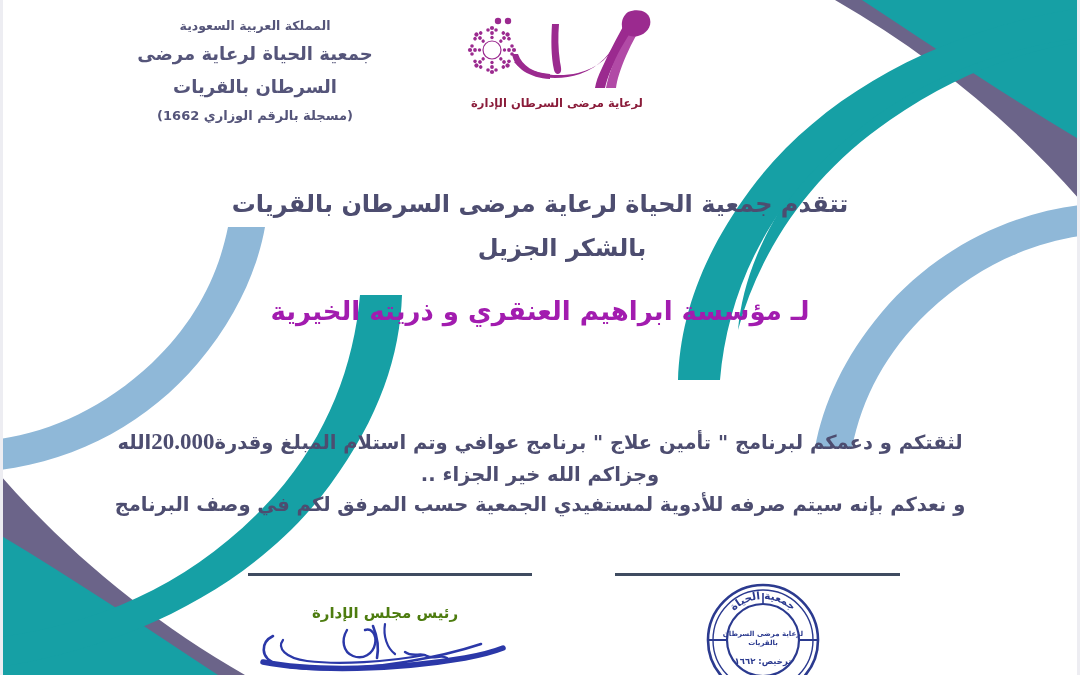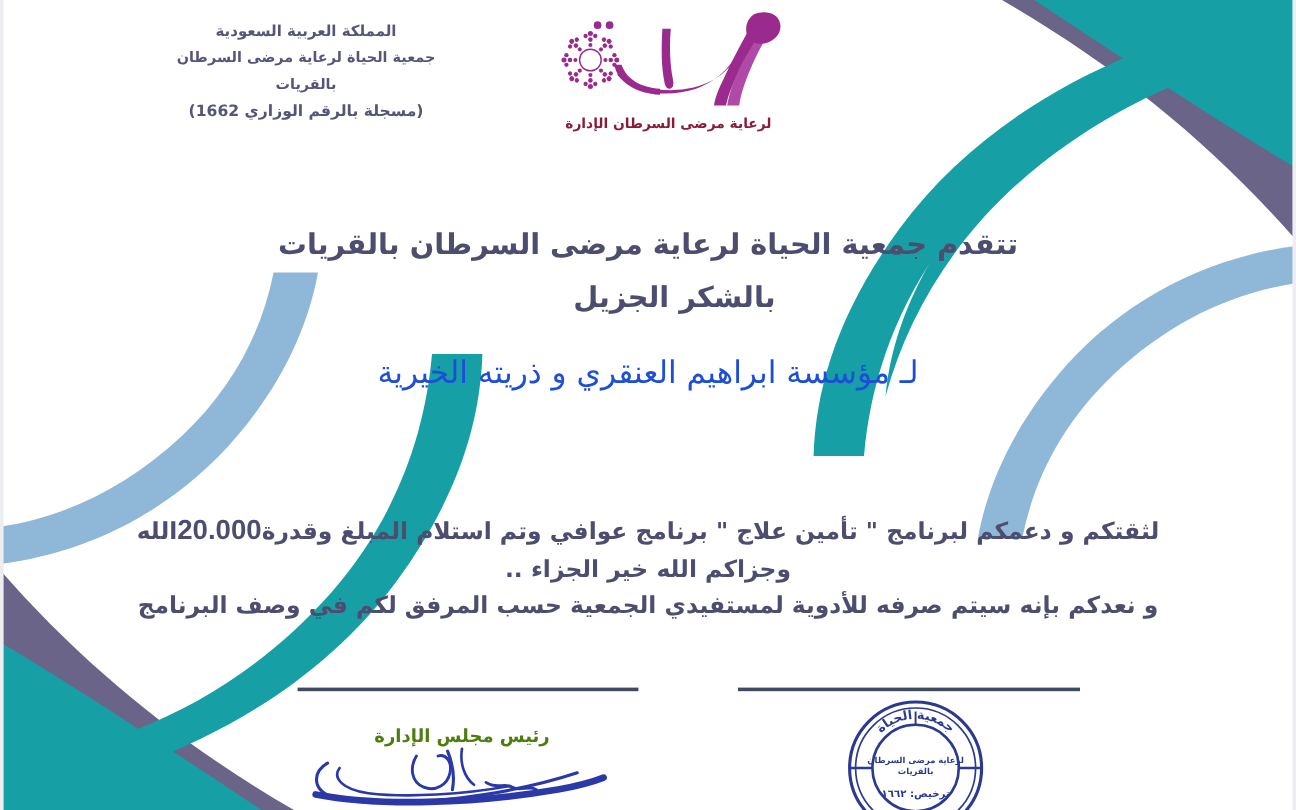--- a/index.html
+++ b/index.html
@@ -42,21 +42,21 @@
     text-align: center;
     color: #55557a;
     line-height: 1.85;
   }
   .org-line-1 {
     font-size: 12.5px;
     font-weight: bold;
     letter-spacing: 0.2px;
   }
   .org-line-2 {
-    font-size: 12px;
+    font-size: 18px;
     font-weight: bold;
     letter-spacing: 0.2px;
   }
   .org-line-3 {
     font-size: 13px;
     font-weight: bold;
   }
 
   
   .logo {
@@ -102,22 +102,22 @@
   .line-thanks-2 {
     font-size: 24px;
     font-weight: bold;
     color: #4d4d70;
     line-height: 1.5;
     margin-bottom: 26px;
     padding-left: 44px;
   }
   .line-recipient {
     font-size: 26px;
-    font-weight: normal;
-    color: #1d4ed8;
+    font-weight: bold;
+    color: #a21caf;
     line-height: 1.5;
   }
 
   .para-block {
     position: absolute;
     top: 424px;
     left: 0;
     width: 1080px;
     text-align: center;
     color: #4d4d70;
@@ -127,21 +127,21 @@
     font-weight: bold;
     line-height: 1.55;
     white-space: nowrap;
   }
   .para-line.l1 { font-size: 19.5px; }
   .para-line.l2 { font-size: 19.5px; }
   .para-line.l3 { font-size: 19.5px; }
   .amount {
     font-size: 23px;
     font-weight: bold;
-    font-family: Liberation Sans, sans-serif;
+    font-family: Liberation Serif, serif;
   }
 
   
   .sig-line {
     position: absolute;
     height: 3px;
     background: #3f4b60;
   }
   .sig-line-left  { left: 248px; top: 573px; width: 284px; }
   .sig-line-right { left: 615px; top: 573px; width: 285px; }

